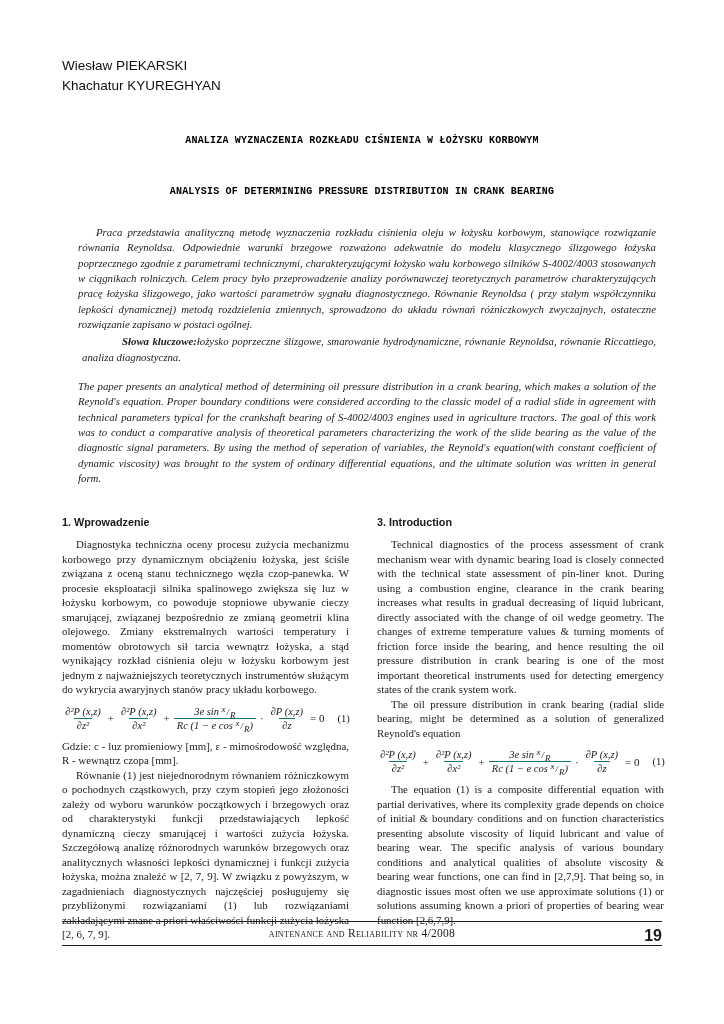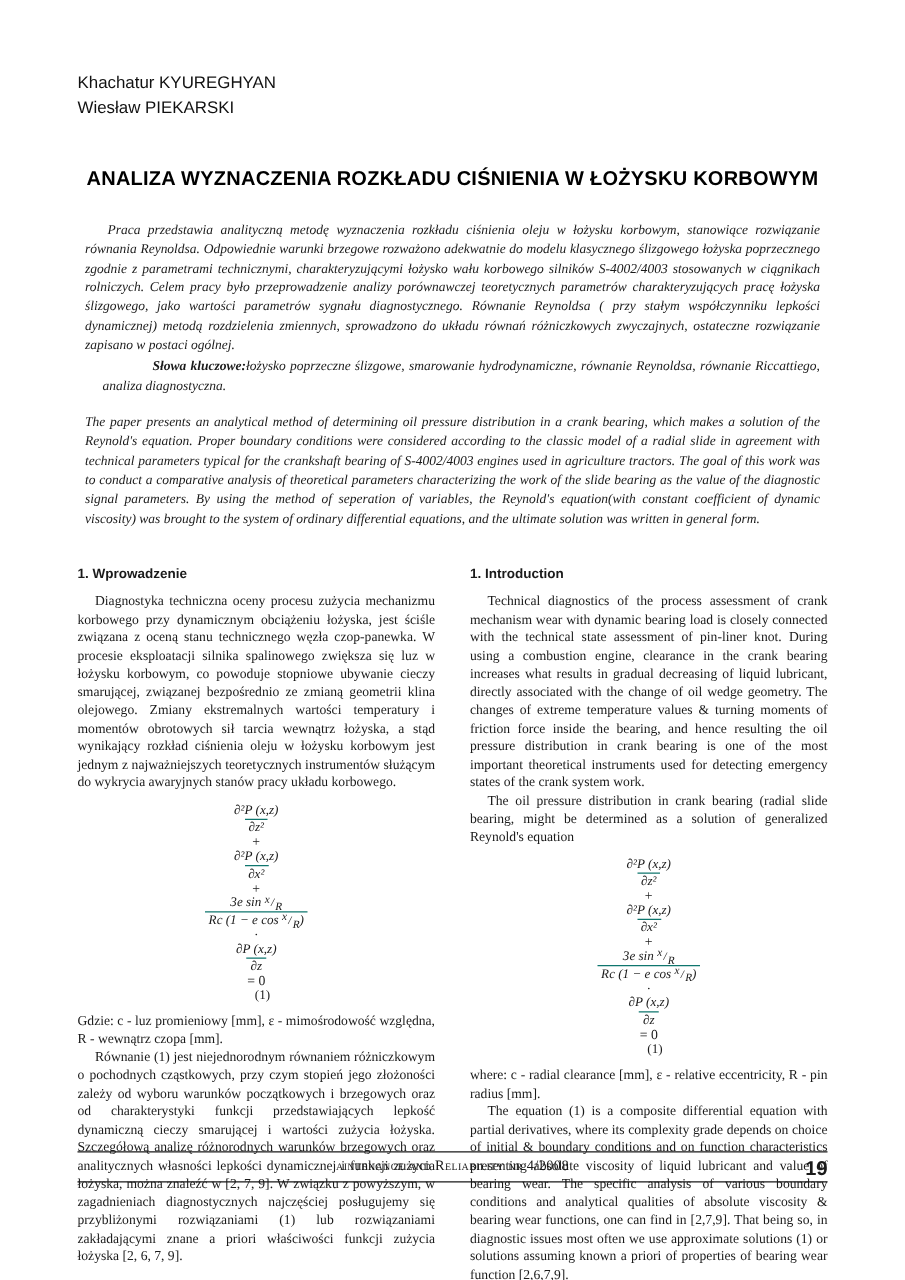--- a/index.html
+++ b/index.html
@@ -32,39 +32,39 @@
   .authors {
     font-family: "Liberation Sans", sans-serif;
     font-size: 13.5px;
     line-height: 1.45;
     color: #111;
     margin-bottom: 34px;
   }
   .author-line { white-space: nowrap; }
 
   .title-pl, .title-en {
-    font-family: Liberation Sans, sans-serif;
+    font-family: Liberation Mono, monospace;
     font-weight: bold;
-    font-size: 16px;
+    font-size: 10px;
     text-align: center;
     letter-spacing: 0.2px;
     color: #000;
     margin-top: 40px;
   }
   .title-pl { margin-bottom: 24px; }
   .title-en { margin-bottom: 28px; }
 
   .abstract {
     font-family: "Liberation Serif", serif;
     font-style: italic;
     font-size: 10.8px;
     line-height: 1.42;
     text-align: justify;
     color: #1a1a1a;
-    margin: 0 6px 0 6px;
+    margin: 0 6px 0 16px;
   }
   .abstract p { margin: 0 0 2px 0; text-indent: 0; }
   .abstract .indent { text-indent: 18px; }
   .kw-lead {
     font-weight: bold;
     font-style: italic;
   }
   .kw-block {
     margin: 2px 6px 14px 20px;
     font-style: italic;
@@ -110,21 +110,20 @@
     justify-content: center;
     margin: 9px 0 8px 0;
     font-family: "Liberation Serif", serif;
     font-size: 11px;
   }
   .eq {
     font-style: italic;
     display: flex;
     align-items: center;
     white-space: nowrap;
-    flex-direction: column;
   }
   .frac {
     display: inline-flex;
     flex-direction: column;
     align-items: center;
     vertical-align: middle;
     margin: 0 1px;
   }
   .frac .num {
     padding: 0 3px 1px 3px;
@@ -189,25 +188,26 @@
     margin-top: 6px;
   }
 </style>
 </head>
 <body>
 
 <div class="page">
   <div class="content">
 
     <div class="authors">
+      <div class="author-line">Wiesław PIEKARSKI</div>
       <div class="author-line">Khachatur KYUREGHYAN</div>
-      <div class="author-line">Wiesław PIEKARSKI</div>
     </div>
 
     <div class="title-pl">ANALIZA WYZNACZENIA ROZKŁADU CIŚNIENIA W ŁOŻYSKU KORBOWYM</div>
+    <div class="title-en">ANALYSIS OF DETERMINING PRESSURE DISTRIBUTION IN CRANK BEARING</div>
 
     <div class="abstract">
       <p class="indent">Praca przedstawia analityczną metodę wyznaczenia rozkładu ciśnienia oleju w łożysku korbowym, stanowiące rozwiązanie równania Reynoldsa. Odpowiednie warunki brzegowe rozważono adekwatnie do modelu klasycznego ślizgowego łożyska poprzecznego zgodnie z parametrami technicznymi, charakteryzującymi łożysko wału korbowego silników S-4002/4003 stosowanych w ciągnikach rolniczych. Celem pracy było przeprowadzenie analizy porównawczej teoretycznych parametrów charakteryzujących pracę łożyska ślizgowego, jako wartości parametrów sygnału diagnostycznego. Równanie Reynoldsa ( przy stałym współczynniku lepkości dynamicznej) metodą rozdzielenia zmiennych, sprowadzono do układu równań różniczkowych zwyczajnych, ostateczne rozwiązanie zapisano w postaci ogólnej.</p>
     </div>
     <div class="kw-block">
       <span class="kw-lead">Słowa kluczowe:</span><span>łożysko poprzeczne ślizgowe, smarowanie hydrodynamiczne, równanie Reynoldsa, równanie Riccattiego, analiza diagnostyczna.</span>
     </div>
 
     <div class="abstract abstract-en">
       <p>The paper presents an analytical method of determining oil pressure distribution in a crank bearing, which makes a solution of the Reynold's equation. Proper boundary conditions were considered according to the classic model of a radial slide in agreement with technical parameters typical for the crankshaft bearing of S-4002/4003 engines used in agriculture tractors. The goal of this work was to conduct a comparative analysis of theoretical parameters characterizing the work of the slide bearing as the value of the diagnostic signal parameters. By using the method of seperation of variables, the Reynold's equation(with constant coefficient of dynamic viscosity) was brought to the system of ordinary differential equations, and the ultimate solution was written in general form.</p>
@@ -255,21 +255,21 @@
           </span>
         </div>
 
         <div class="body-text">
           <p class="noindent">Gdzie: c - luz promieniowy [mm], ε - mimośrodowość względna, R - wewnątrz czopa [mm].</p>
           <p>Równanie (1) jest niejednorodnym równaniem różniczkowym o pochodnych cząstkowych, przy czym stopień jego złożoności zależy od wyboru warunków początkowych i brzegowych oraz od charakterystyki funkcji przedstawiających lepkość dynamiczną cieczy smarującej i wartości zużycia łożyska. Szczegółową analizę różnorodnych warunków brzegowych oraz analitycznych własności lepkości dynamicznej i funkcji zużycia łożyska, można znaleźć w [2, 7, 9]. W związku z powyższym, w zagadnieniach diagnostycznych najczęściej posługujemy  się przybliżonymi rozwiązaniami (1) lub rozwiązaniami zakładającymi znane a priori właściwości funkcji zużycia łożyska [2, 6, 7, 9].</p>
         </div>
       </div>
 
       <div class="col">
-        <div class="sec-head">1. Introduction</div>
+        <div class="sec-head">3. Introduction</div>
         <div class="body-text">
           <p>Technical diagnostics of the process assessment of crank mechanism wear with dynamic bearing load is closely connected with the technical state assessment of pin-liner knot. During using a combustion engine, clearance in the crank bearing increases what results in gradual decreasing of liquid lubricant, directly associated with the change of oil wedge geometry. The changes of extreme temperature values &amp; turning moments of friction force inside the bearing, and hence resulting the oil pressure distribution in crank bearing is one of the most important theoretical instruments used for detecting emergency states of the crank system work.</p>
           <p>The oil pressure distribution in crank bearing (radial slide bearing, might be determined as a solution of generalized Reynold's equation</p>
         </div>
 
         <div class="eq-row">
           <span class="eq">
             <span class="frac">
               <span class="num">∂²P (x,z)</span>
               <span class="den">∂z²</span>
@@ -296,21 +296,20 @@
             <span class="frac">
               <span class="num">∂P (x,z)</span>
               <span class="den">∂z</span>
             </span>
             <span class="plus">= 0</span>
             <span class="eqnum">(1)</span>
           </span>
         </div>
 
         <div class="body-text">
-          <p class="noindent">where: c - radial clearance [mm], ε - relative eccentricity, R - pin radius [mm].</p>
           <p>The equation (1) is a composite differential equation with partial derivatives, where its complexity grade depends on choice of initial &amp; boundary conditions and on function characteristics presenting absolute viscosity of liquid lubricant and value of bearing wear. The specific analysis of various boundary conditions and analytical qualities of absolute viscosity &amp; bearing wear functions, one can find in [2,7,9]. That being so, in diagnostic issues most often we use approximate solutions (1) or solutions assuming known a priori of properties of bearing wear function [2,6,7,9].</p>
         </div>
       </div>
 
     </div>
   </div>
 
   <div class="footer">
     <div class="footer-rule"></div>
     <div class="footer-inner">

